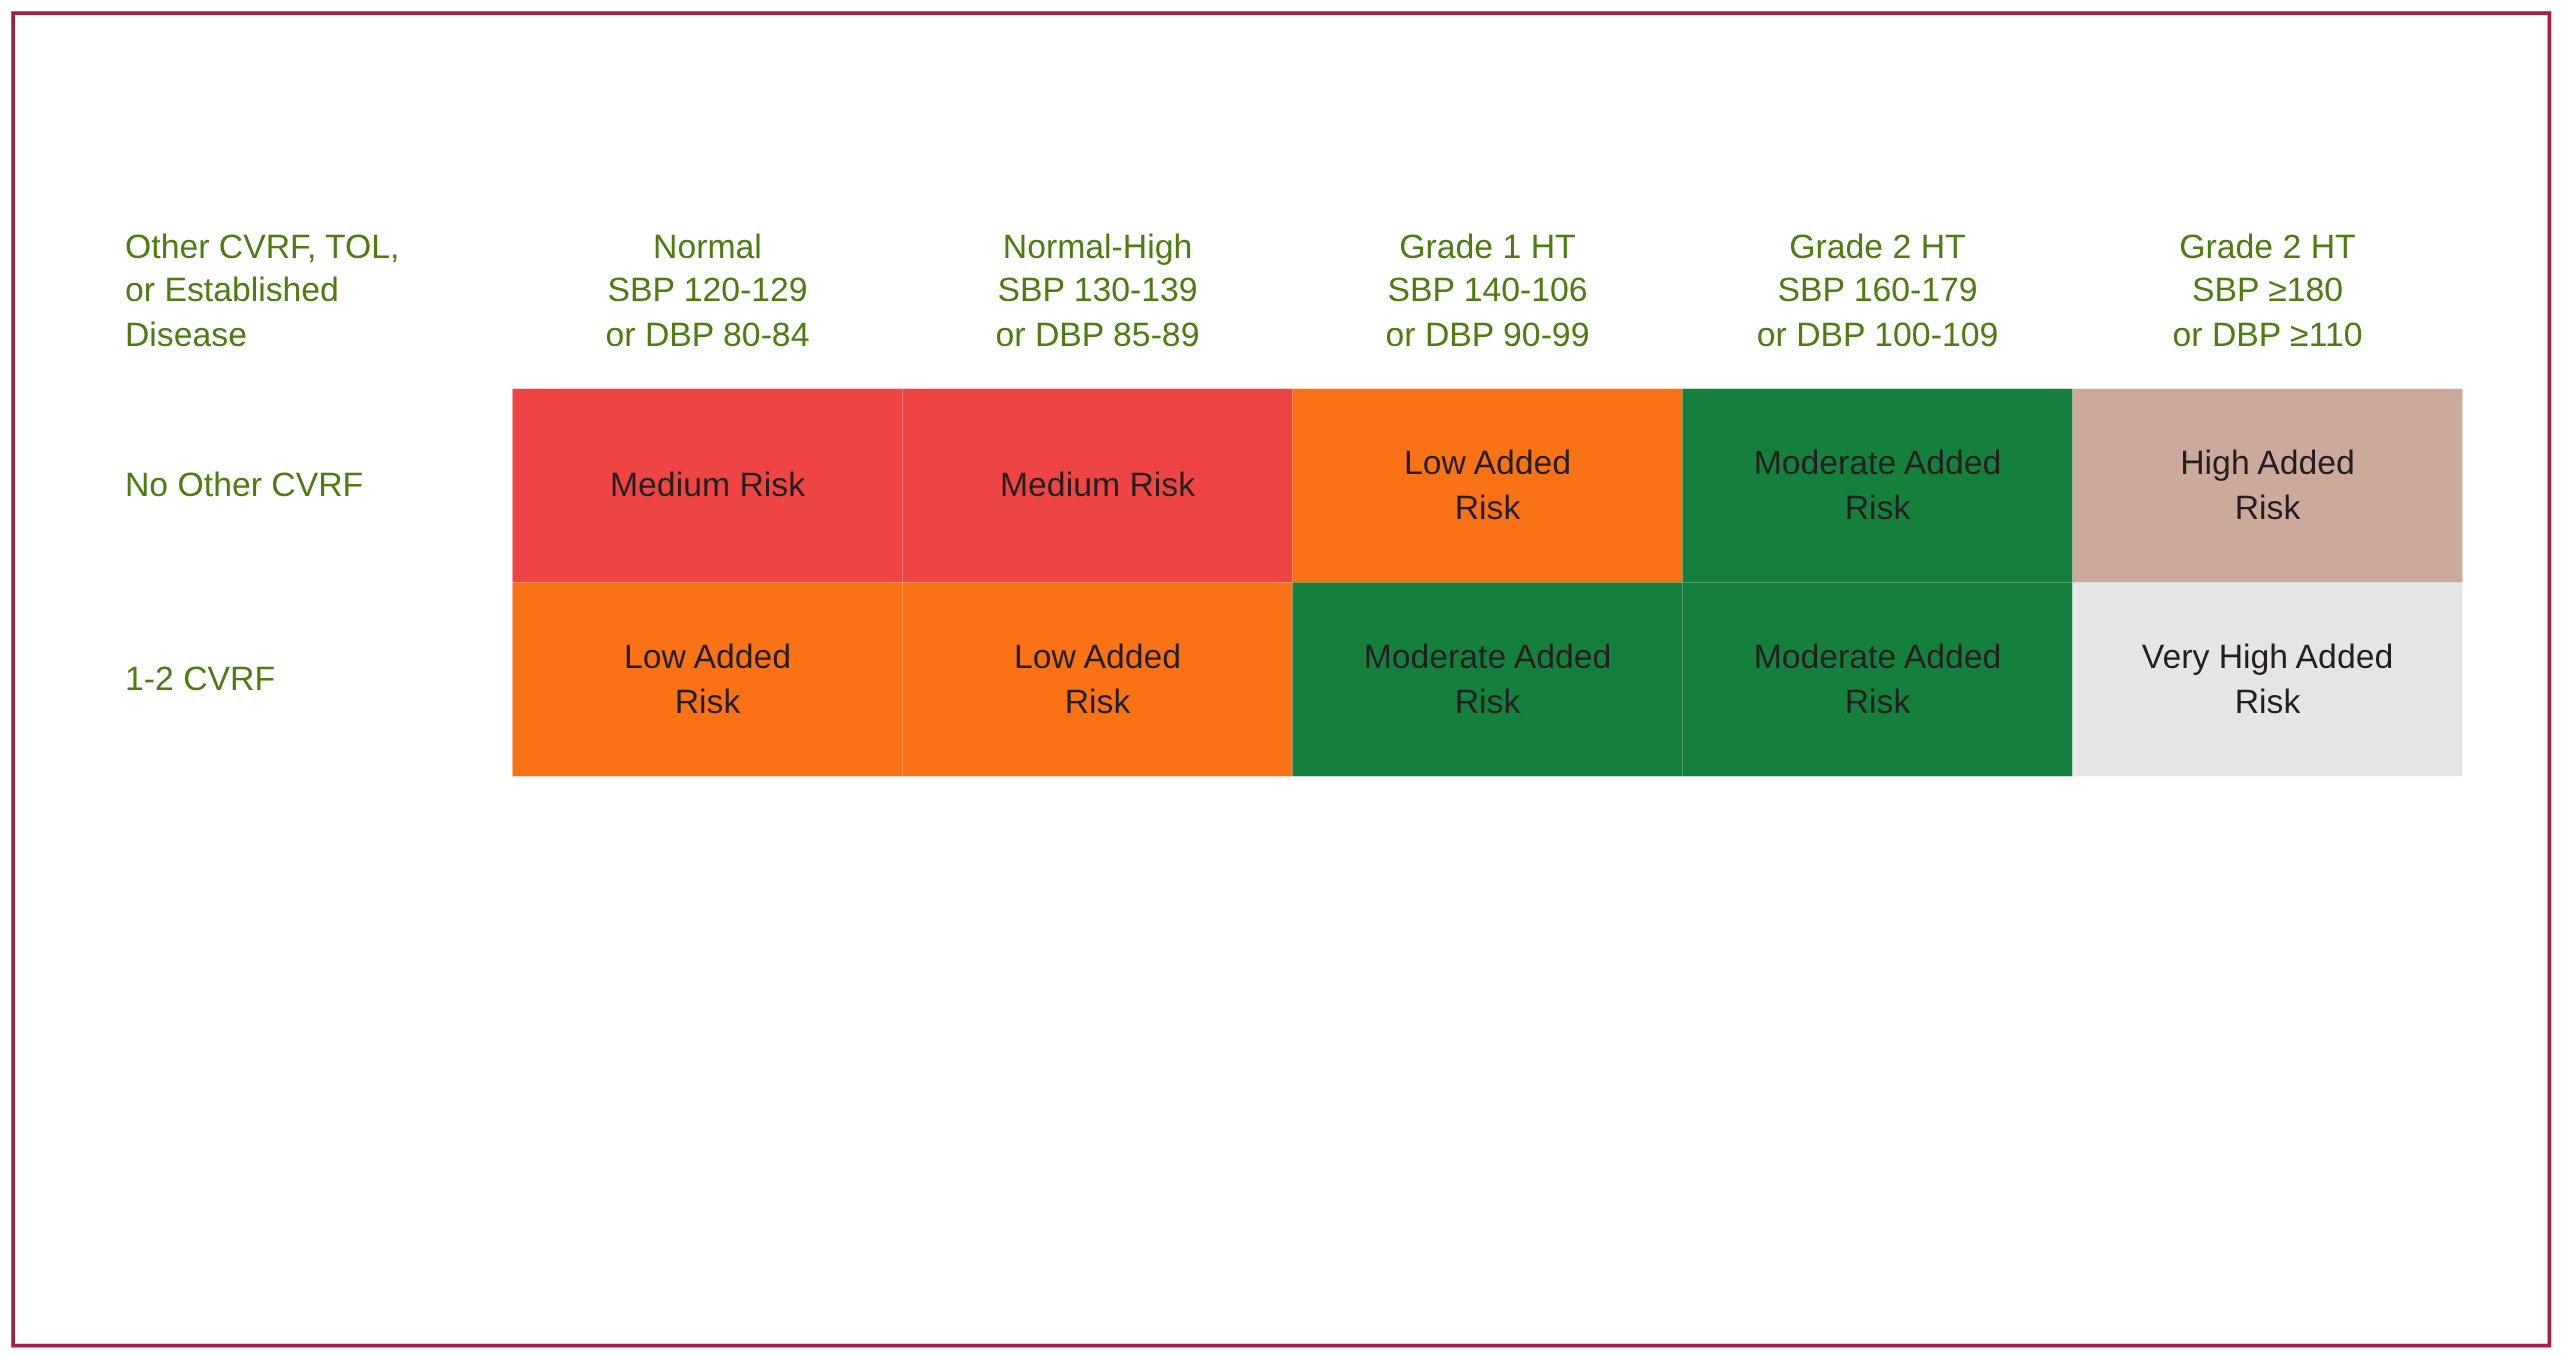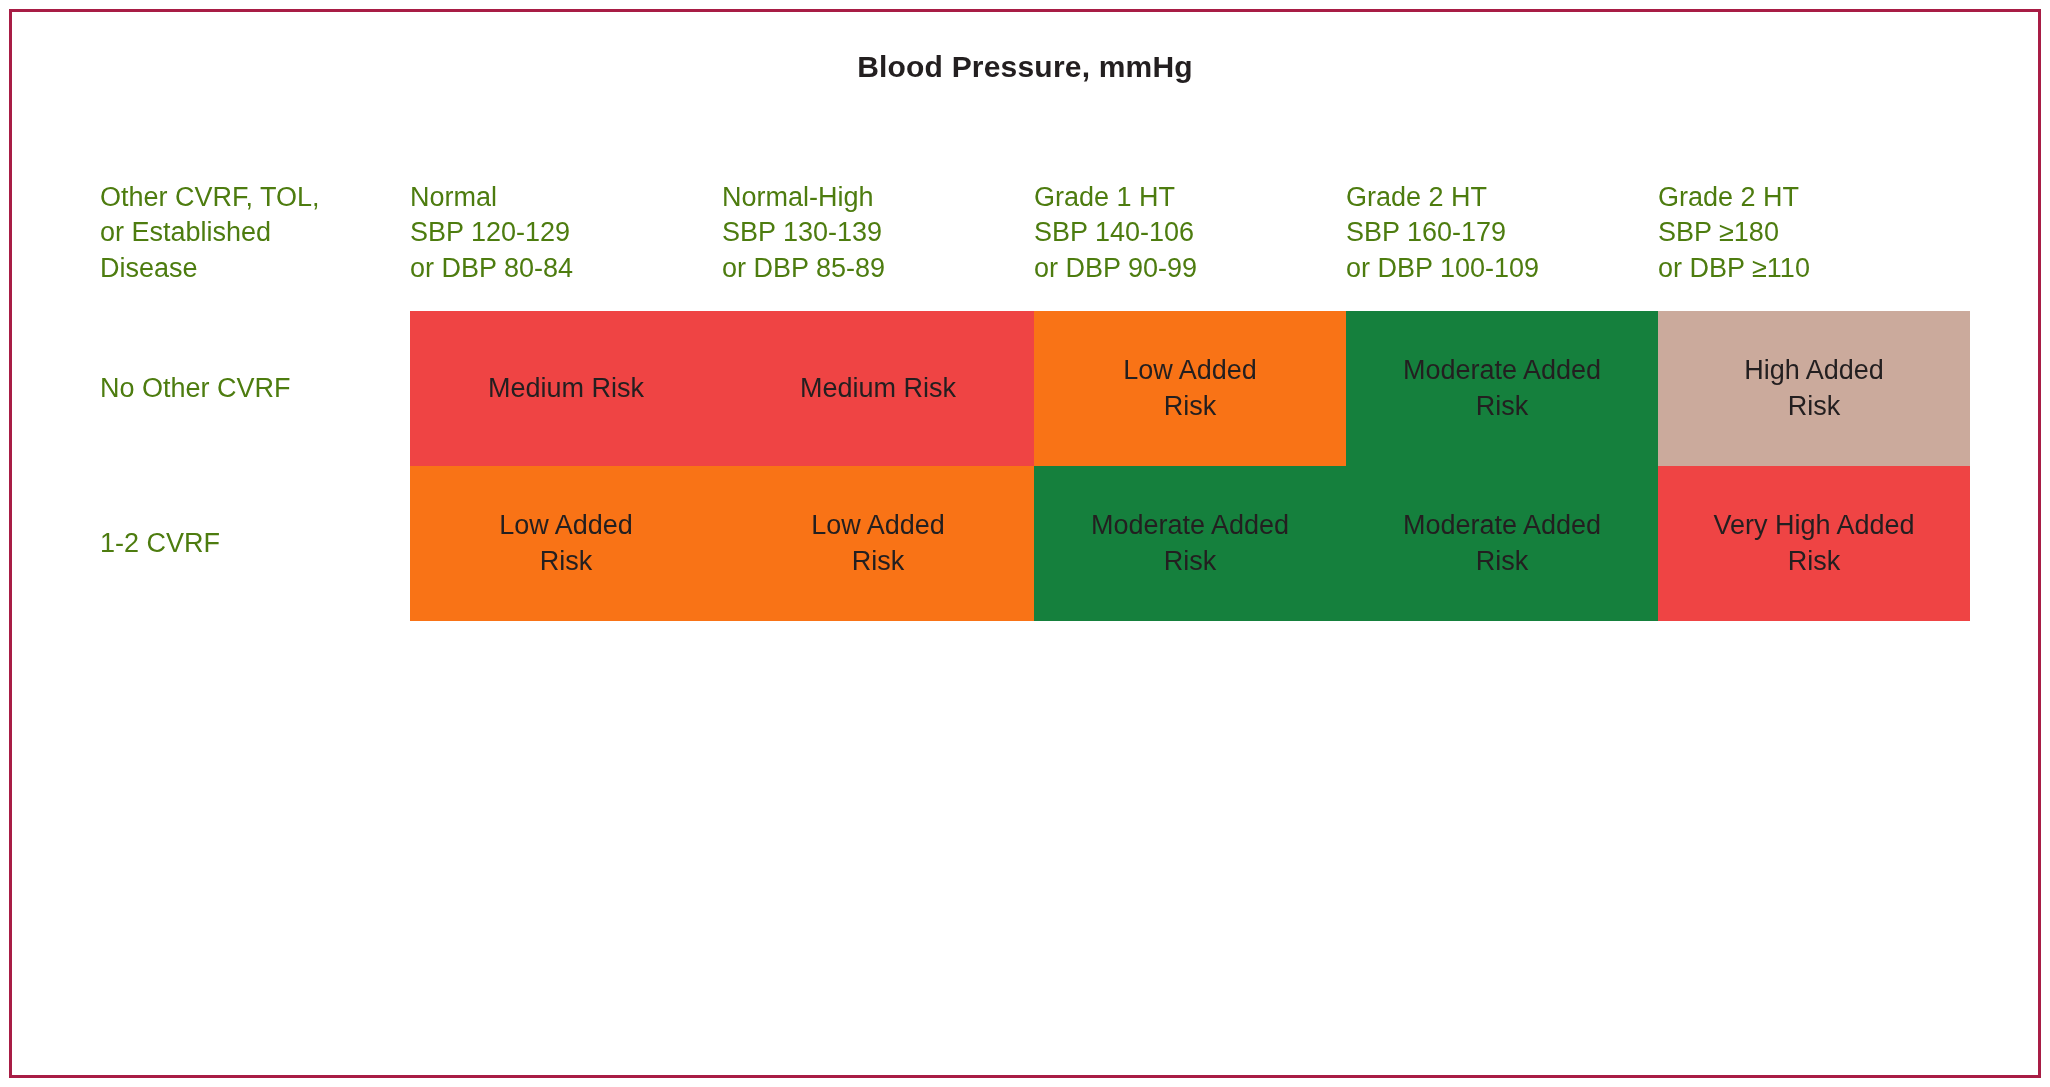--- a/index.html
+++ b/index.html
@@ -68,20 +68,21 @@
     padding: 0 0 0 26px;
     text-align: left;
     font-size: 27px;
     line-height: 1.30;
     color: #4d7c0f;
     font-weight: normal;
     white-space: pre-line;
   }
   .hdr-row td.hdr-bp {
     border-left: 5px solid #000000;
+    text-align: center;
   }
   .hdr-row td.hdr-label {
     padding-left: 22px;
   }
 
   
   .body-row td {
     border-top: 5px solid #000000;
     border-left: 5px solid #000000;
     font-size: 27px;
@@ -107,30 +108,29 @@
   .r1 td { height: 155px; }
   .r2 td { height: 155px; }
   .r3 td { height: 182px; }
   .r4 td { height: 167px; }
 
   
   .risk-medium      { background: #ef4444; color: #231f20; }
   .risk-low-added   { background: #f97316; color: #231f20; }
   .risk-mod-added   { background: #15803d; color: #231f20; }
   .risk-high-added  { background: #cbaa9c; color: #231f20; }
-  .risk-veryhigh    { background: #ef4444; color: #ffffff; }
+  .risk-veryhigh    { background: #e5e5e5; color: #ffffff; }
 </style>
 </head>
 <body>
 
 <div id="page">
 
   <div id="outer-frame"></div>
 
-  <div id="figure-title">Blood Pressure, mmHg</div>
 
   <table id="risk-table">
     <colgroup>
       <col class="c-label">
       <col class="c-bp">
         <col class="c-bp">
         <col class="c-bp">
         <col class="c-bp">
         <col class="c-bp">
     </colgroup>

